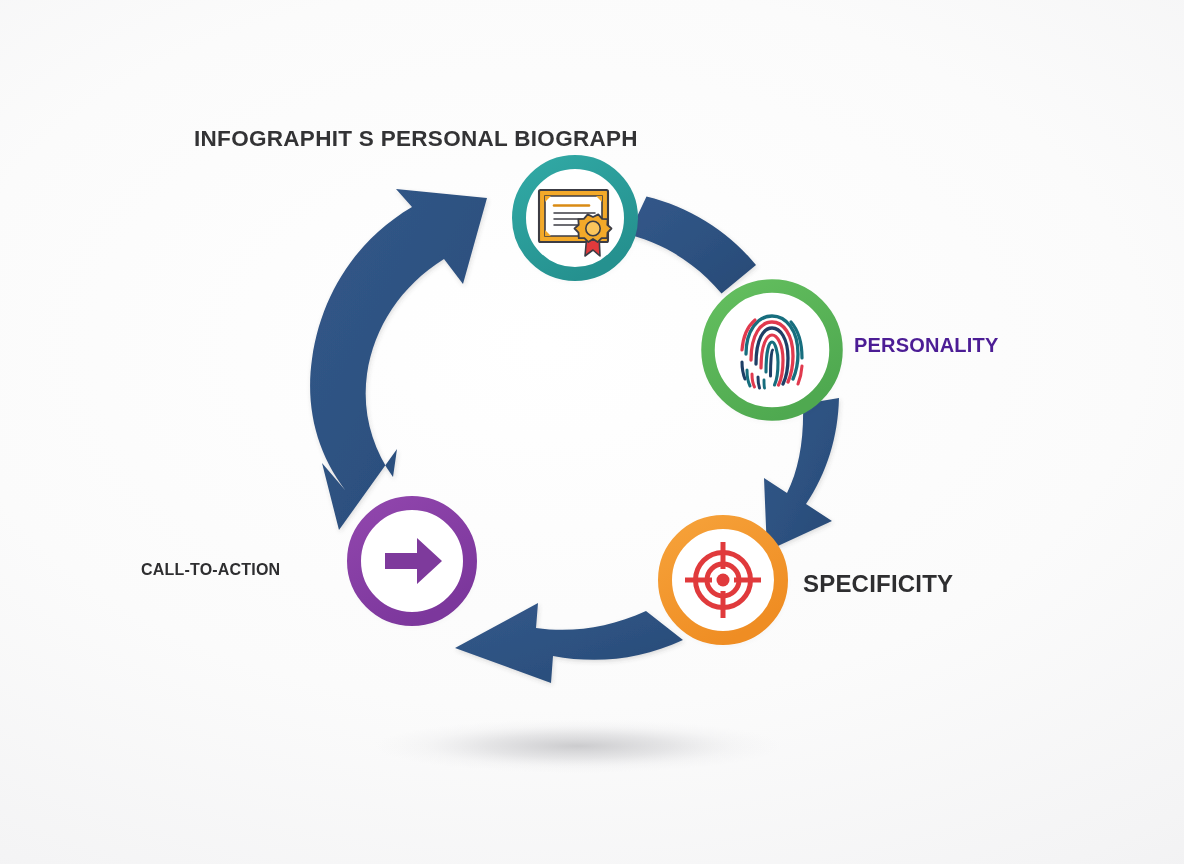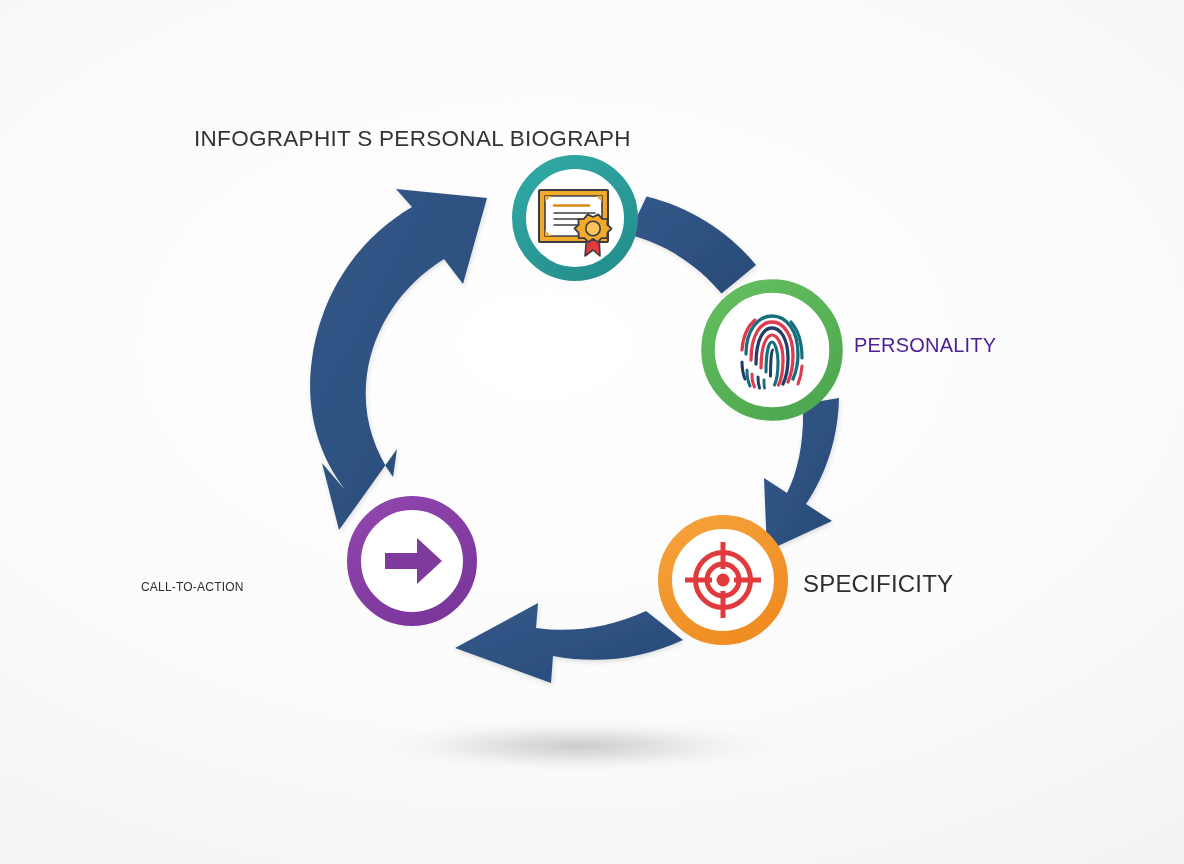--- a/index.html
+++ b/index.html
@@ -24,21 +24,21 @@
     position: absolute;
     left: 0;
     top: 0;
     width: 1184px;
     height: 864px;
     display: block;
   }
   .label {
     position: absolute;
     color: #2f2f2f;
-    font-weight: normal;
+    font-weight: bold;
     letter-spacing: 0.2px;
     white-space: nowrap;
     user-select: none;
     text-align: center;
   }
   #title-label {
     left: 194px;
     top: 126px;
     font-size: 22.5px;
     letter-spacing: 0.3px;
@@ -51,22 +51,22 @@
     color: #4c1d95;
   }
   #specificity-label {
     left: 803px;
     top: 570px;
     font-size: 24px;
     color: #2e2e30;
   }
   #cta-label {
     left: 141px;
-    top: 580px;
-    font-size: 12px;
+    top: 561px;
+    font-size: 16px;
     color: #2e2e30;
   }
 </style>
 </head>
 <body>
 
 <div id="stage">
 
   <svg id="diagram-svg" viewBox="0 0 1184 864">
     <defs>

